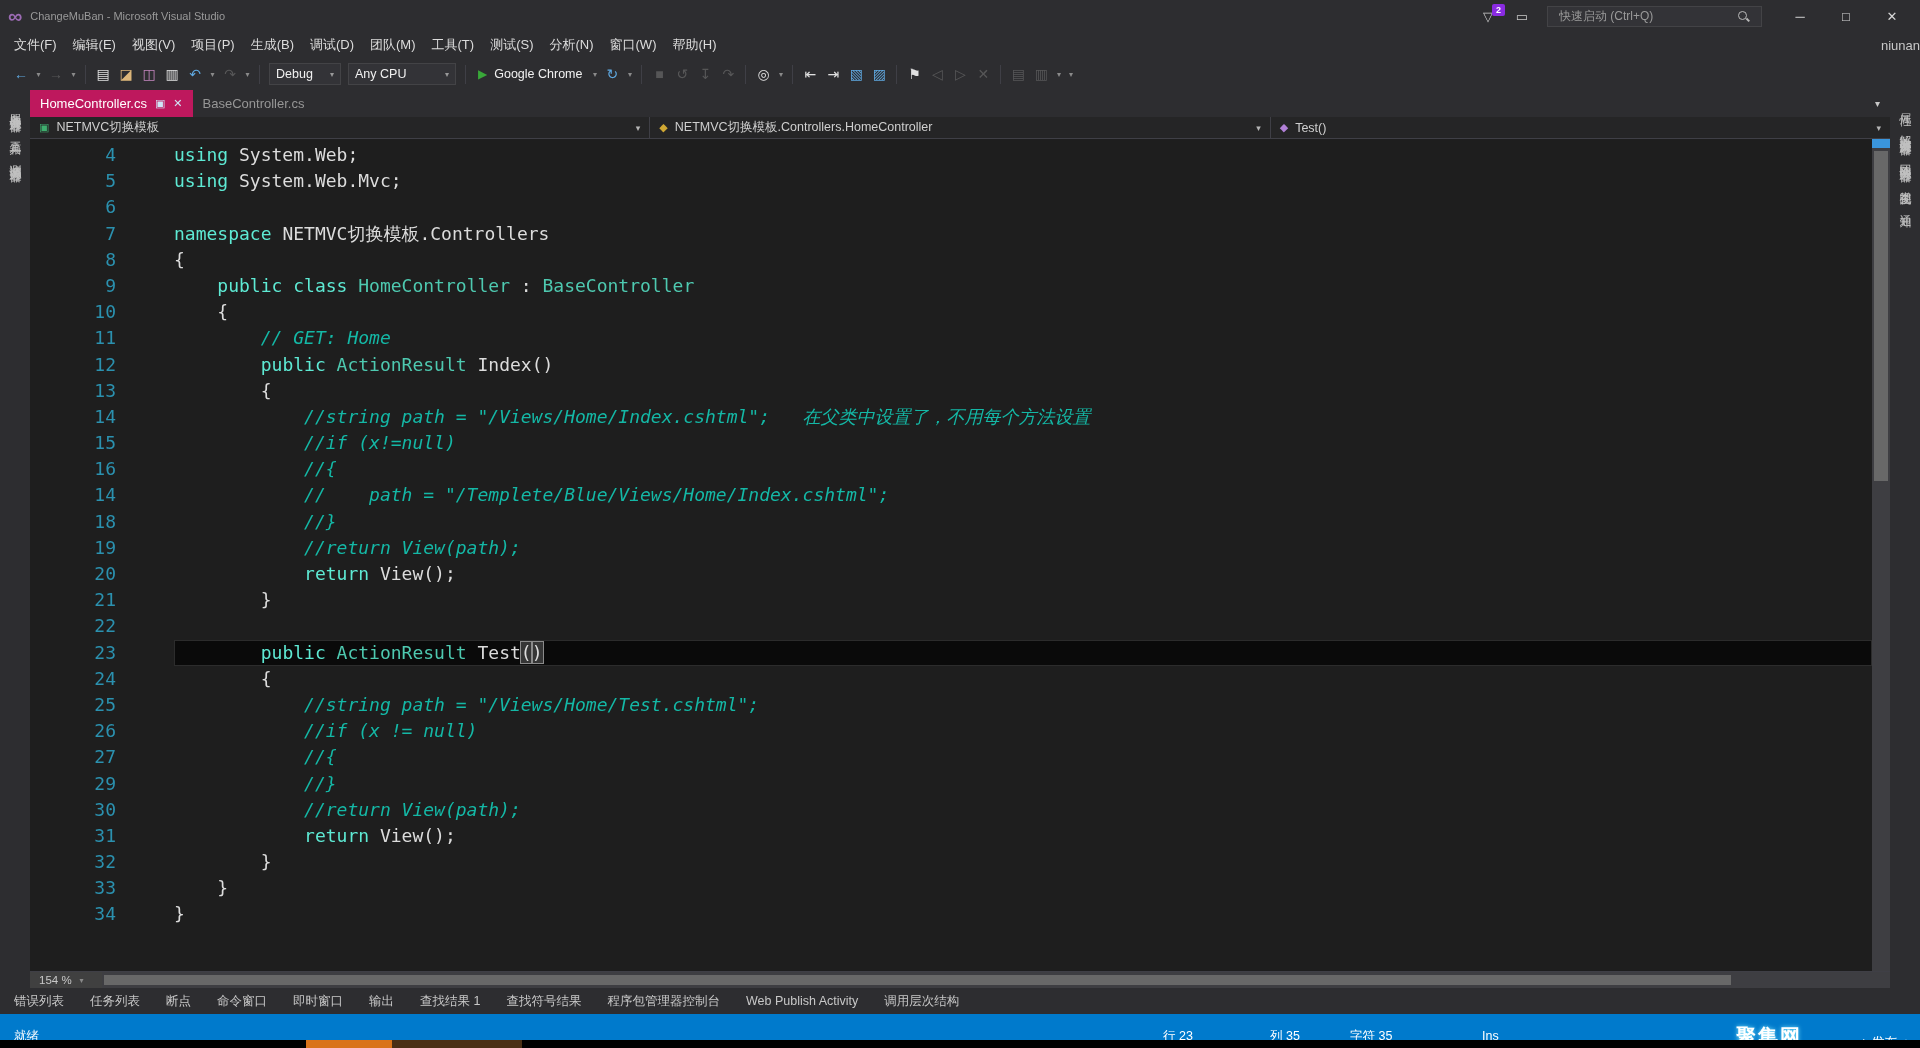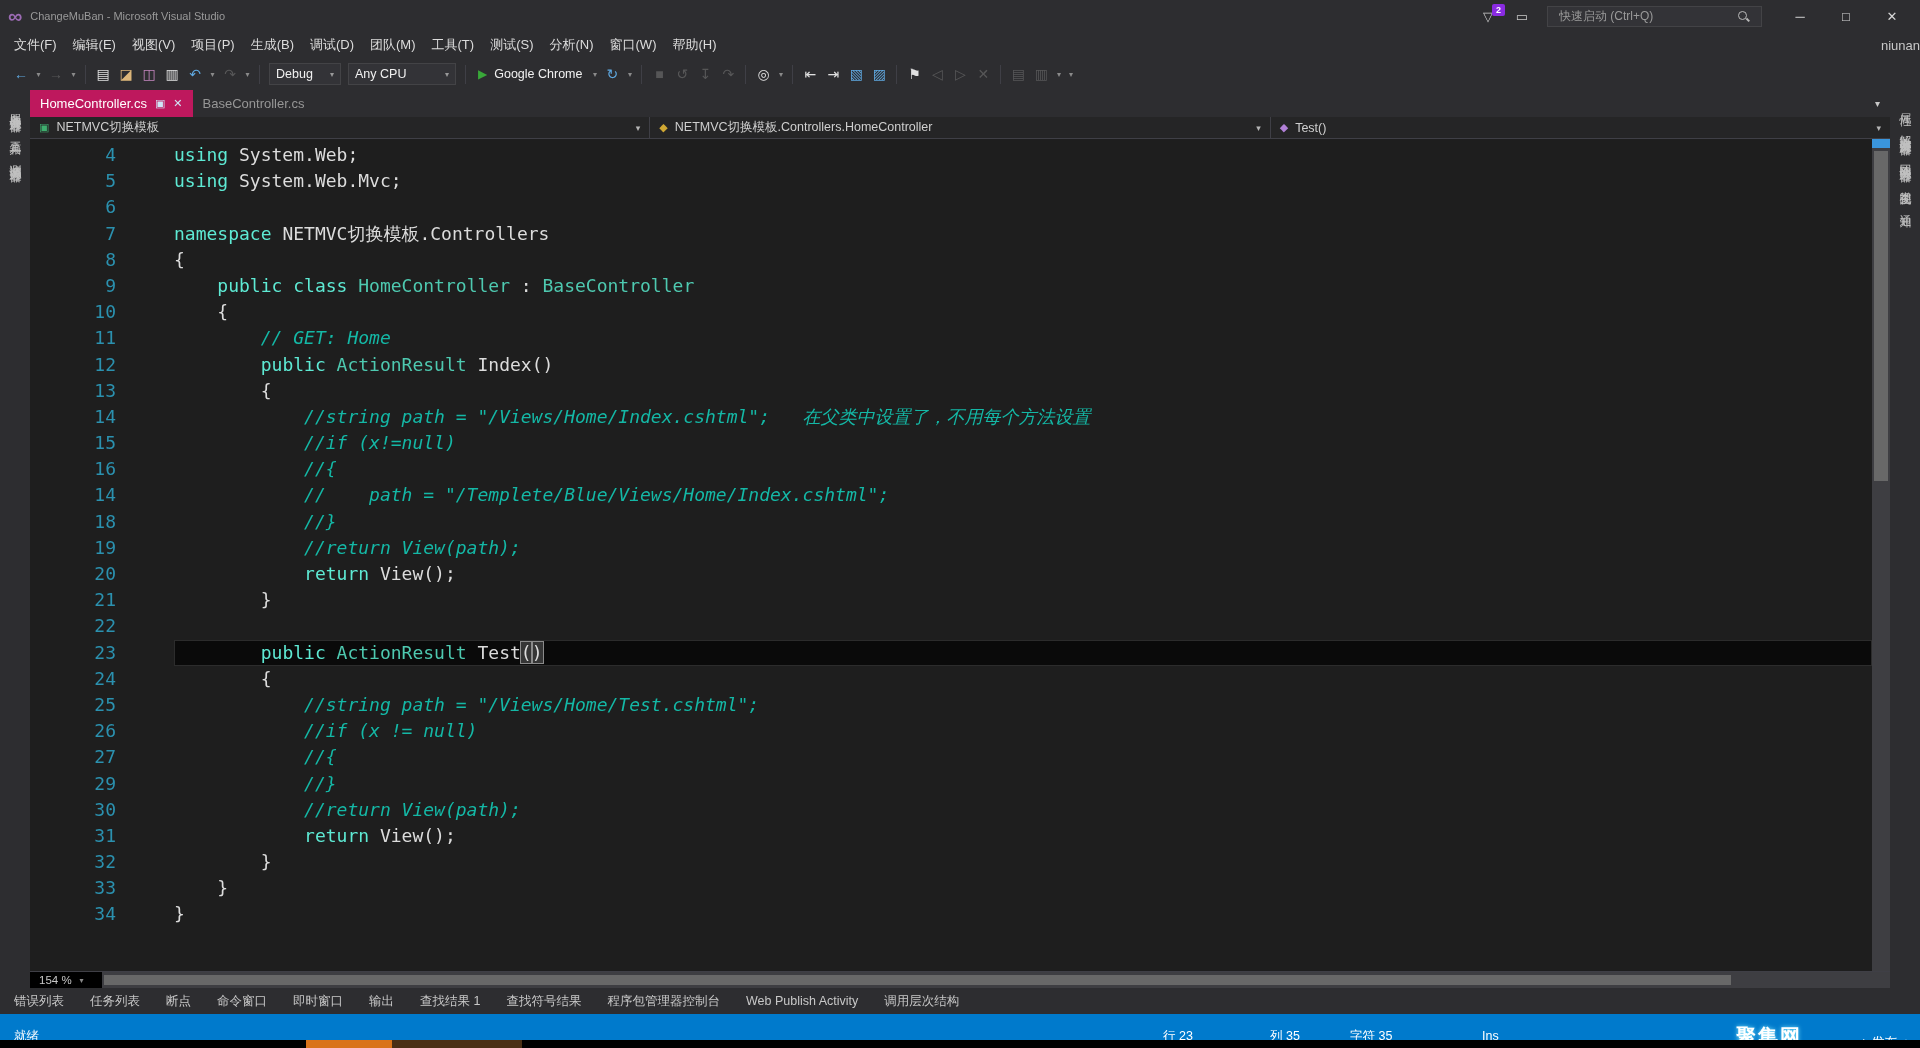--- a/index.html
+++ b/index.html
@@ -76,21 +76,21 @@
   .tok.kw { color:#5eead4; } .tok.ty { color:#4ec9b0; } .tok.cm { color:#14b8a6;font-style:italic; } .tok.pl { color:#dcdcdc; }
   .tok.br { color:#dcdcdc; outline:1px solid #8a8a8a; background:#363636; }
   .code-line.current .lt { background:#0a0a0a; box-shadow:inset 0 0 0 1px #2c2c2c; }
 
   .vscroll { position:absolute; top:0; right:0; bottom:0; width:18px; background:#3e3e42; }
   .split-handle { position:absolute; top:0; left:0; right:0; height:9px; background:#3a96dd; }
   .vthumb { position:absolute; top:12px; left:2px; right:2px; height:330px; background:#686868; }
   .vmark-caret { position:absolute; top:25%; left:2px; right:2px; height:3px; background:#2b65a5; }
 
   
-  .zoomrow { height:17px; display:flex; align-items:center; background:#000000; border-top:1px solid #3f3f46; flex:none; }
+  .zoomrow { height:17px; display:flex; align-items:center; background:#404040; border-top:1px solid #3f3f46; flex:none; }
   .zoom-combo { display:flex; align-items:center; gap:8px; padding:0 9px; font-size:11.5px; color:#c8c8c8; width:72px; flex:none; }
   .zoom-caret { font-size:8px; color:#8a8a8a; }
   .hscroll { flex:1; height:100%; background:#3e3e42; position:relative; }
   .hthumb { position:absolute; left:2px; top:3px; bottom:3px; width:91%; background:#686868; }
 
   
   .panel-tabs { height:26px; display:flex; align-items:center; gap:26px; padding-left:14px; font-size:12.5px; color:#c8c8c8; background:#2d2d30; flex:none; }
 
   
   .statusbar { height:26px; background:#007acc; position:relative; color:#fff; font-size:12.5px; flex:none; }

